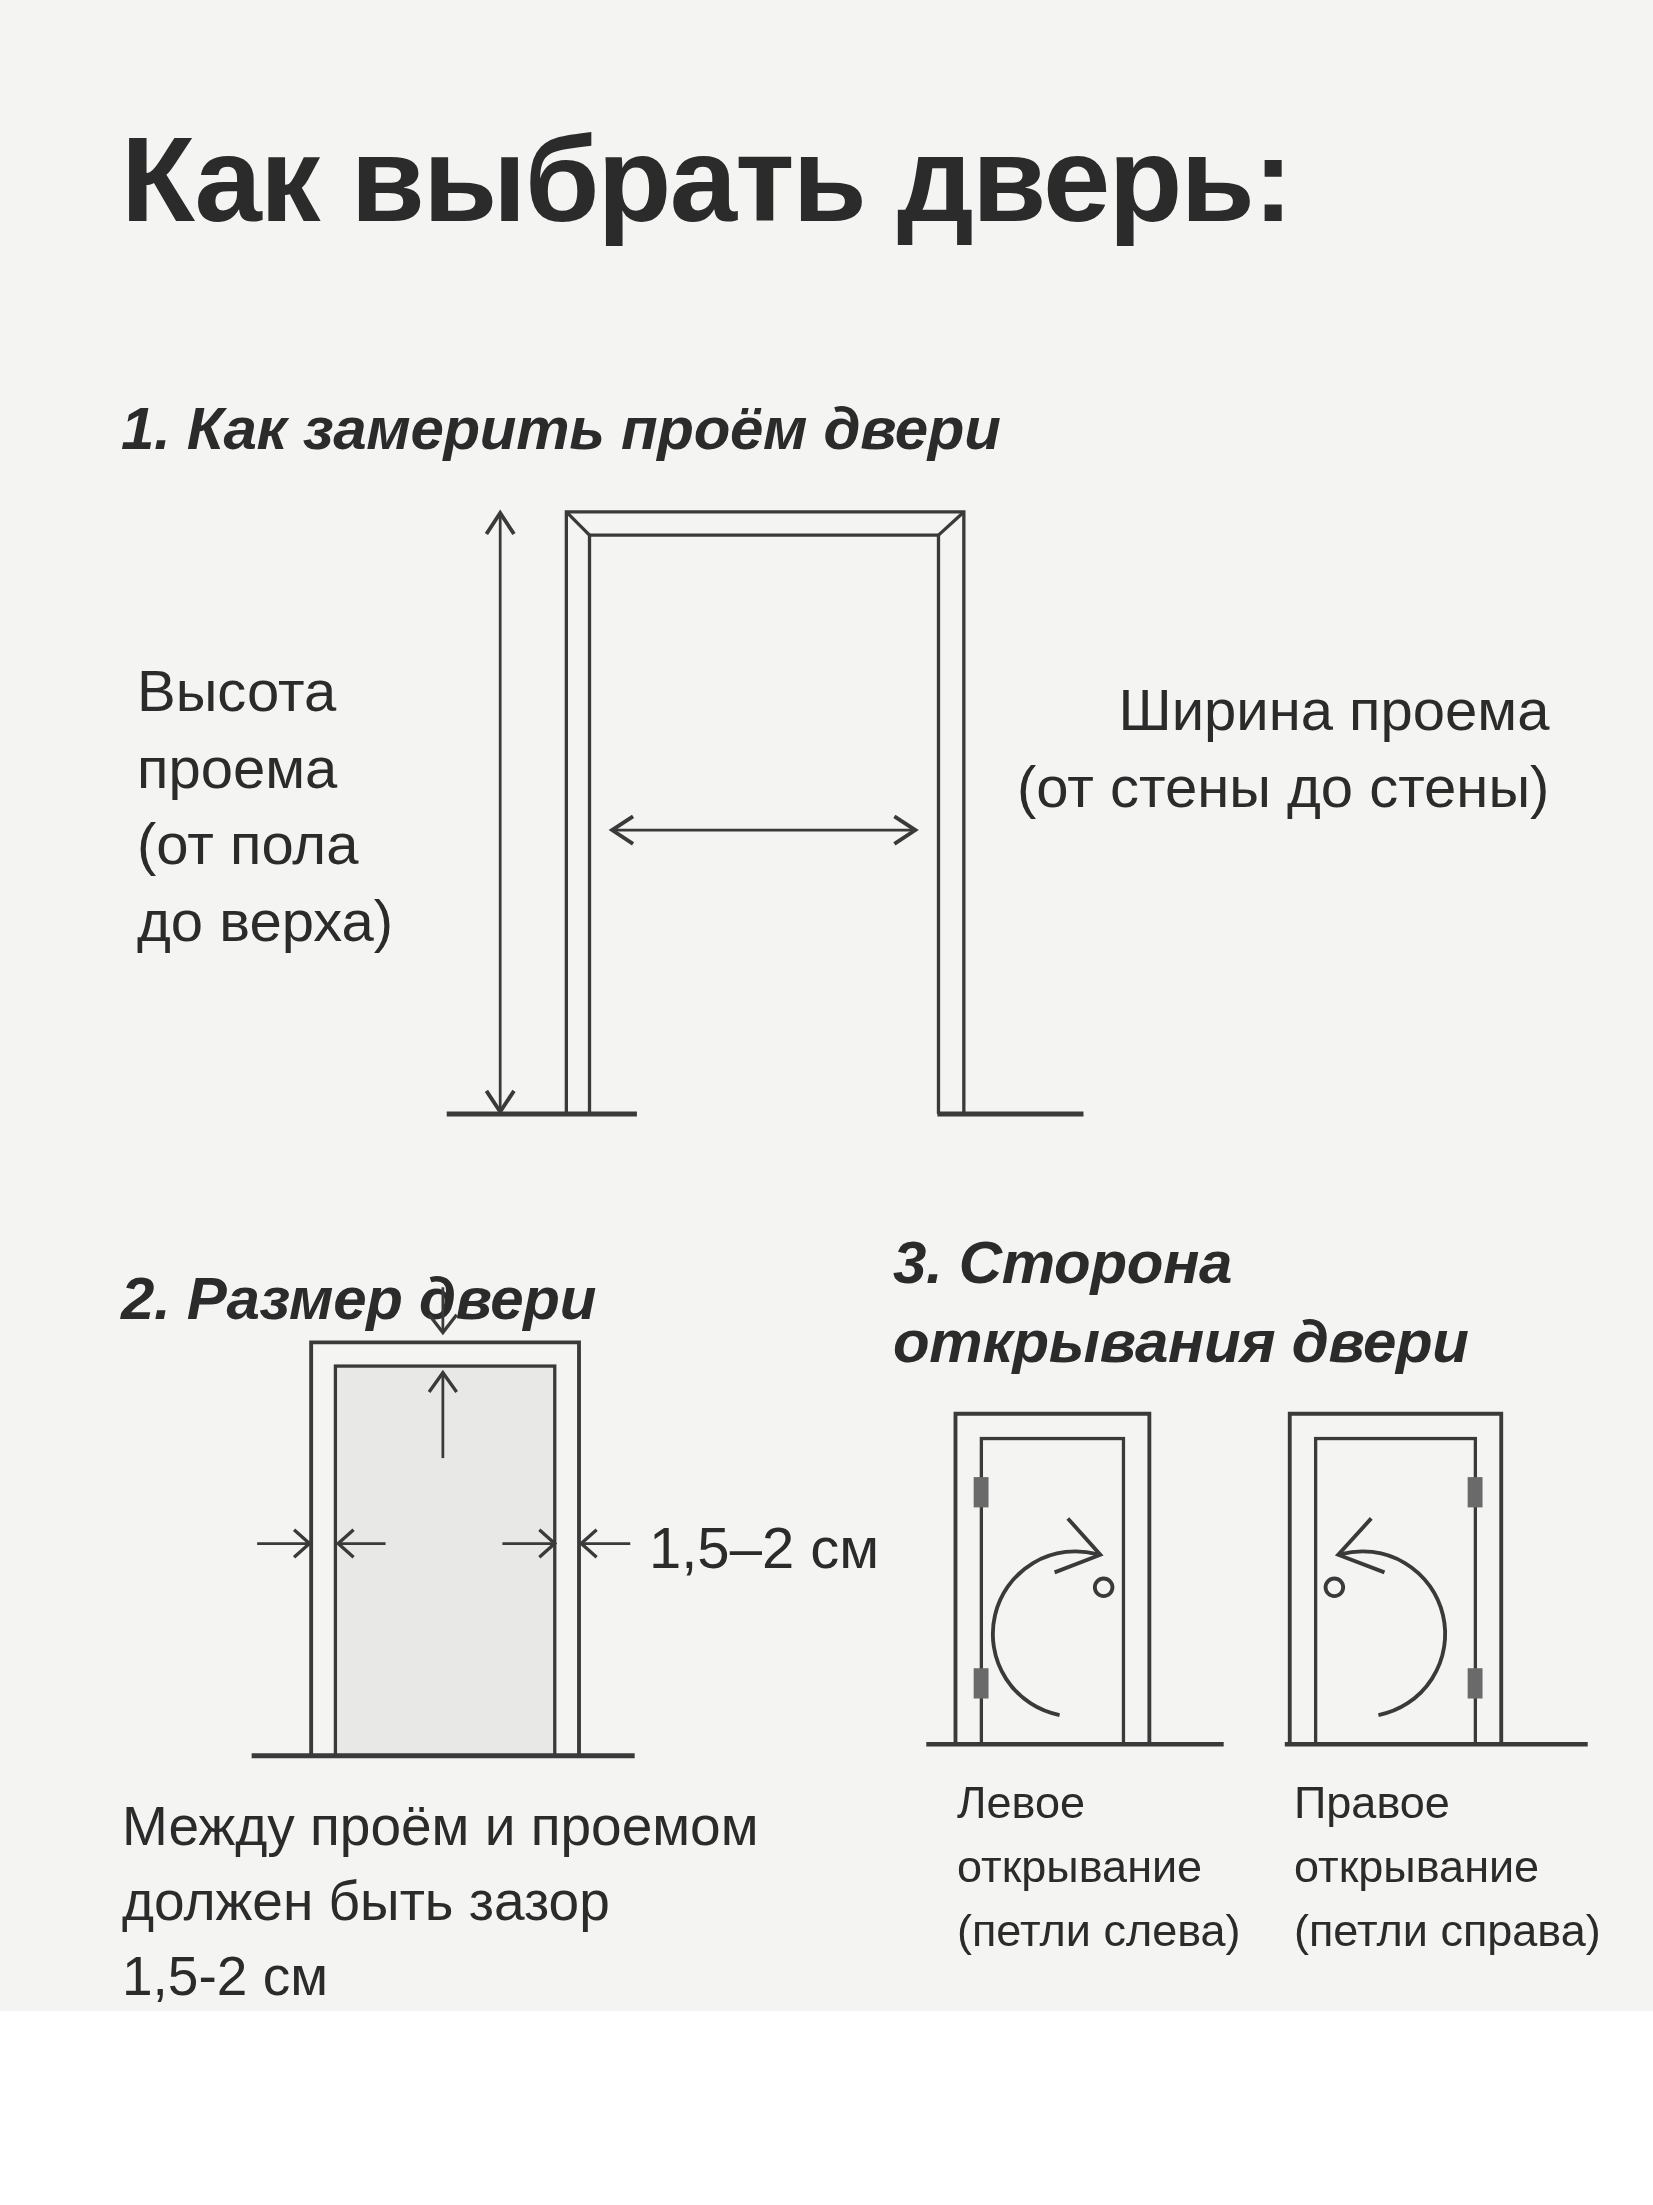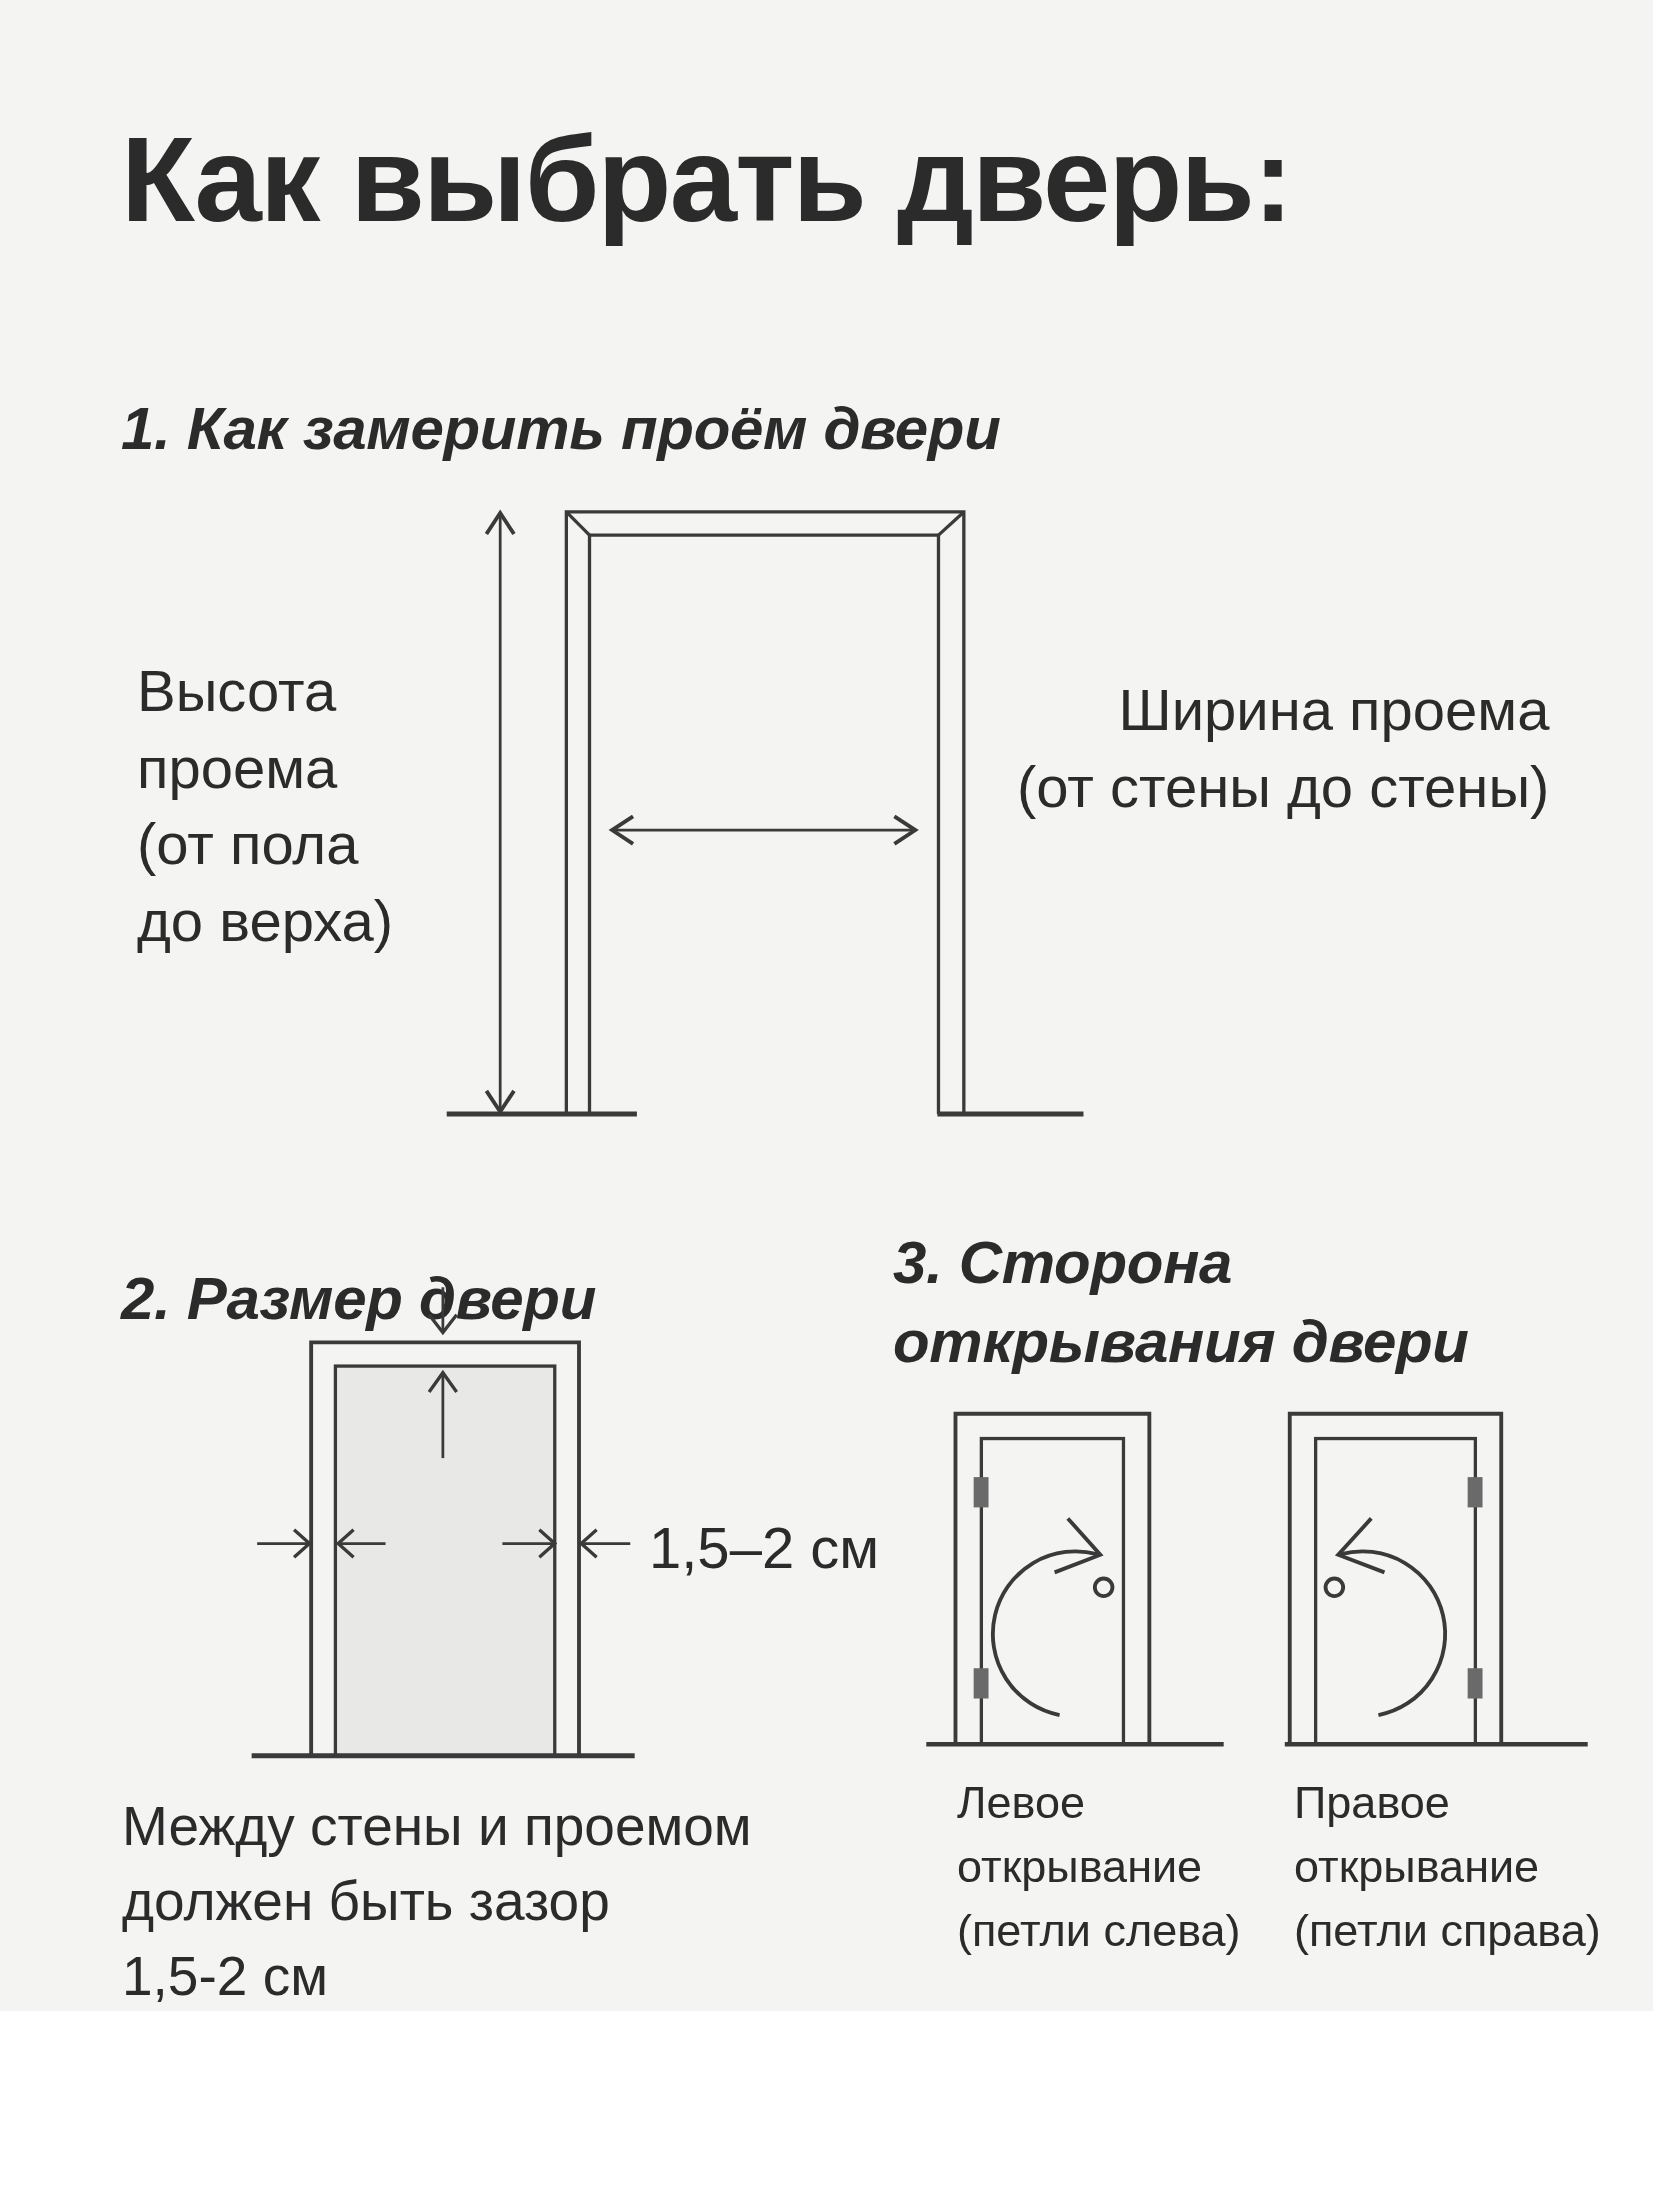--- a/index.html
+++ b/index.html
@@ -99,21 +99,21 @@
       <line class="ln" x1="722" y1="480" x2="637" y2="480" stroke-width="5"></line>
       <polyline class="ln" points="661,455 633,480 661,505" stroke-width="6"></polyline>
     </g>
 
     <line class="ln" x1="35" y1="865" x2="730" y2="865" stroke-width="9"></line>
   </svg>
 
   <div class="abs lbl" style="left:649px; top:1510px;">1,5–2 см</div>
 
   <div class="abs note" style="left:122px; top:1789px;">
-    <div>Между стены и проемом</div>
+    <div>Между проём и проемом</div>
     <div>должен быть зазор</div>
     <div>1,5-2 см</div>
   </div>
 
   <svg class="abs" style="left:915px; top:1400px;" width="320" height="358" viewBox="0 0 580 650">
     <polyline class="ln" points="73,625 73,25 425,25 425,625" stroke-width="7"></polyline>
     <rect class="ln" x="120" y="70" width="258" height="555" stroke-width="6"></rect>
     <rect class="hinge" x="106" y="140" width="27" height="55"></rect>
     <rect class="hinge" x="106" y="487" width="27" height="55"></rect>
     <circle class="ln" cx="342" cy="340" r="16" stroke-width="7"></circle>

